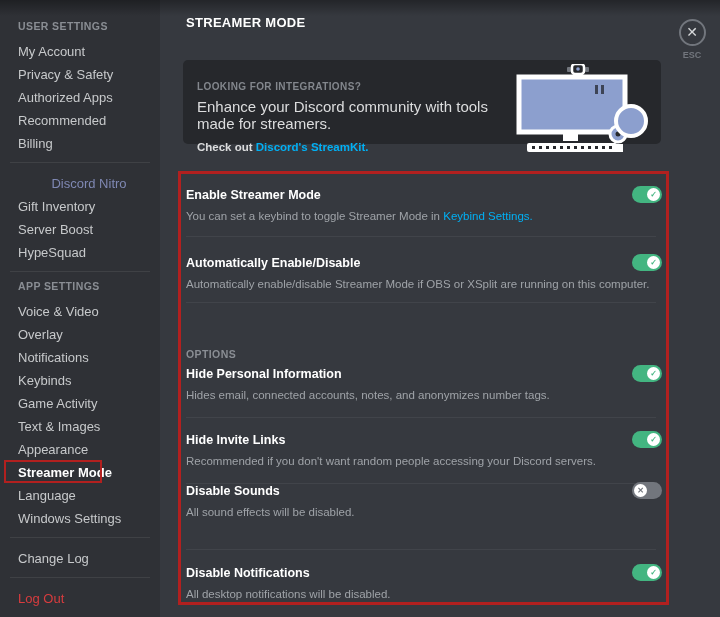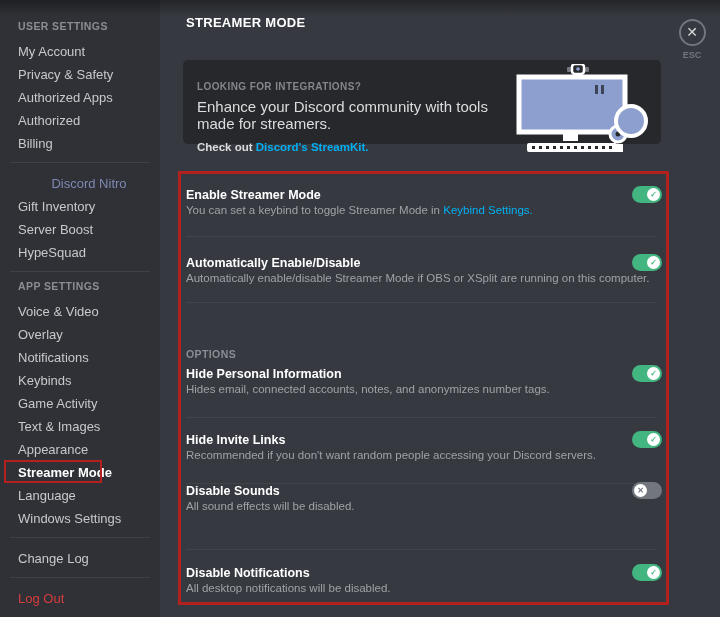--- a/index.html
+++ b/index.html
@@ -34,21 +34,21 @@
   .banner { position:absolute; left:23px; top:60px; width:478px; height:84px; background:#26282c; border-radius:5px; padding:21px 14px; }
   .banner-eyebrow { font-size:10px; font-weight:bold; letter-spacing:0.4px; color:#83878d; text-transform:uppercase; }
   .banner-line1 { font-size:15px; color:#dcddde; margin-top:6px; width:320px; }
   .banner-line2 { font-size:11.5px; color:#dcddde; margin-top:9px; font-weight:bold; }
   .link { color:#00b0f4; cursor:pointer; }
   .banner-art { position:absolute; right:10px; top:4px; }
 
   
   .row { position:absolute; left:26px; width:476px; }
   .row-title { font-size:12.5px; font-weight:bold; color:#ffffff; }
-  .row-desc { font-size:11.5px; color:#9fa3a8; margin-top:2px; }
+  .row-desc { font-size:11.5px; color:#9fa3a8; margin-top:8px; }
   .options-header { position:absolute; left:26px; top:348px; font-size:10.5px; font-weight:bold;
     letter-spacing:0.4px; color:#8a8e94; text-transform:uppercase; }
   .content-divider { position:absolute; left:26px; width:470px; height:1px; background:rgba(255,255,255,0.06); }
 
   
   .toggle { position:absolute; right:0; top:-2px; width:30px; height:17px; border-radius:9px; cursor:pointer; }
   .toggle.on { background:#43b581; }
   .toggle.off { background:#72767d; }
   .knob { position:absolute; top:2px; width:13px; height:13px; border-radius:50%; background:#ffffff;
     text-align:center; line-height:13px; font-size:8px; font-weight:bold; }
@@ -64,21 +64,21 @@
 <body>
 
 <div class="screen">
   <div class="top-shade"></div>
 
   <div class="sidebar">
     <div class="side-header">USER SETTINGS</div>
     <div class="side-item">My Account</div>
     <div class="side-item">Privacy &amp; Safety</div>
     <div class="side-item">Authorized Apps</div>
-    <div class="side-item">Authorized</div>
+    <div class="side-item">Recommended</div>
     <div class="side-item">Billing</div>
     <div class="side-divider"></div>
     <div class="side-item nitro">Discord Nitro</div>
     <div class="side-item">Gift Inventory</div>
     <div class="side-item">Server Boost</div>
     <div class="side-item">HypeSquad</div>
     <div class="side-divider"></div>
     <div class="side-header app">APP SETTINGS</div>
     <div class="side-item">Voice &amp; Video</div>
     <div class="side-item">Overlay</div>

